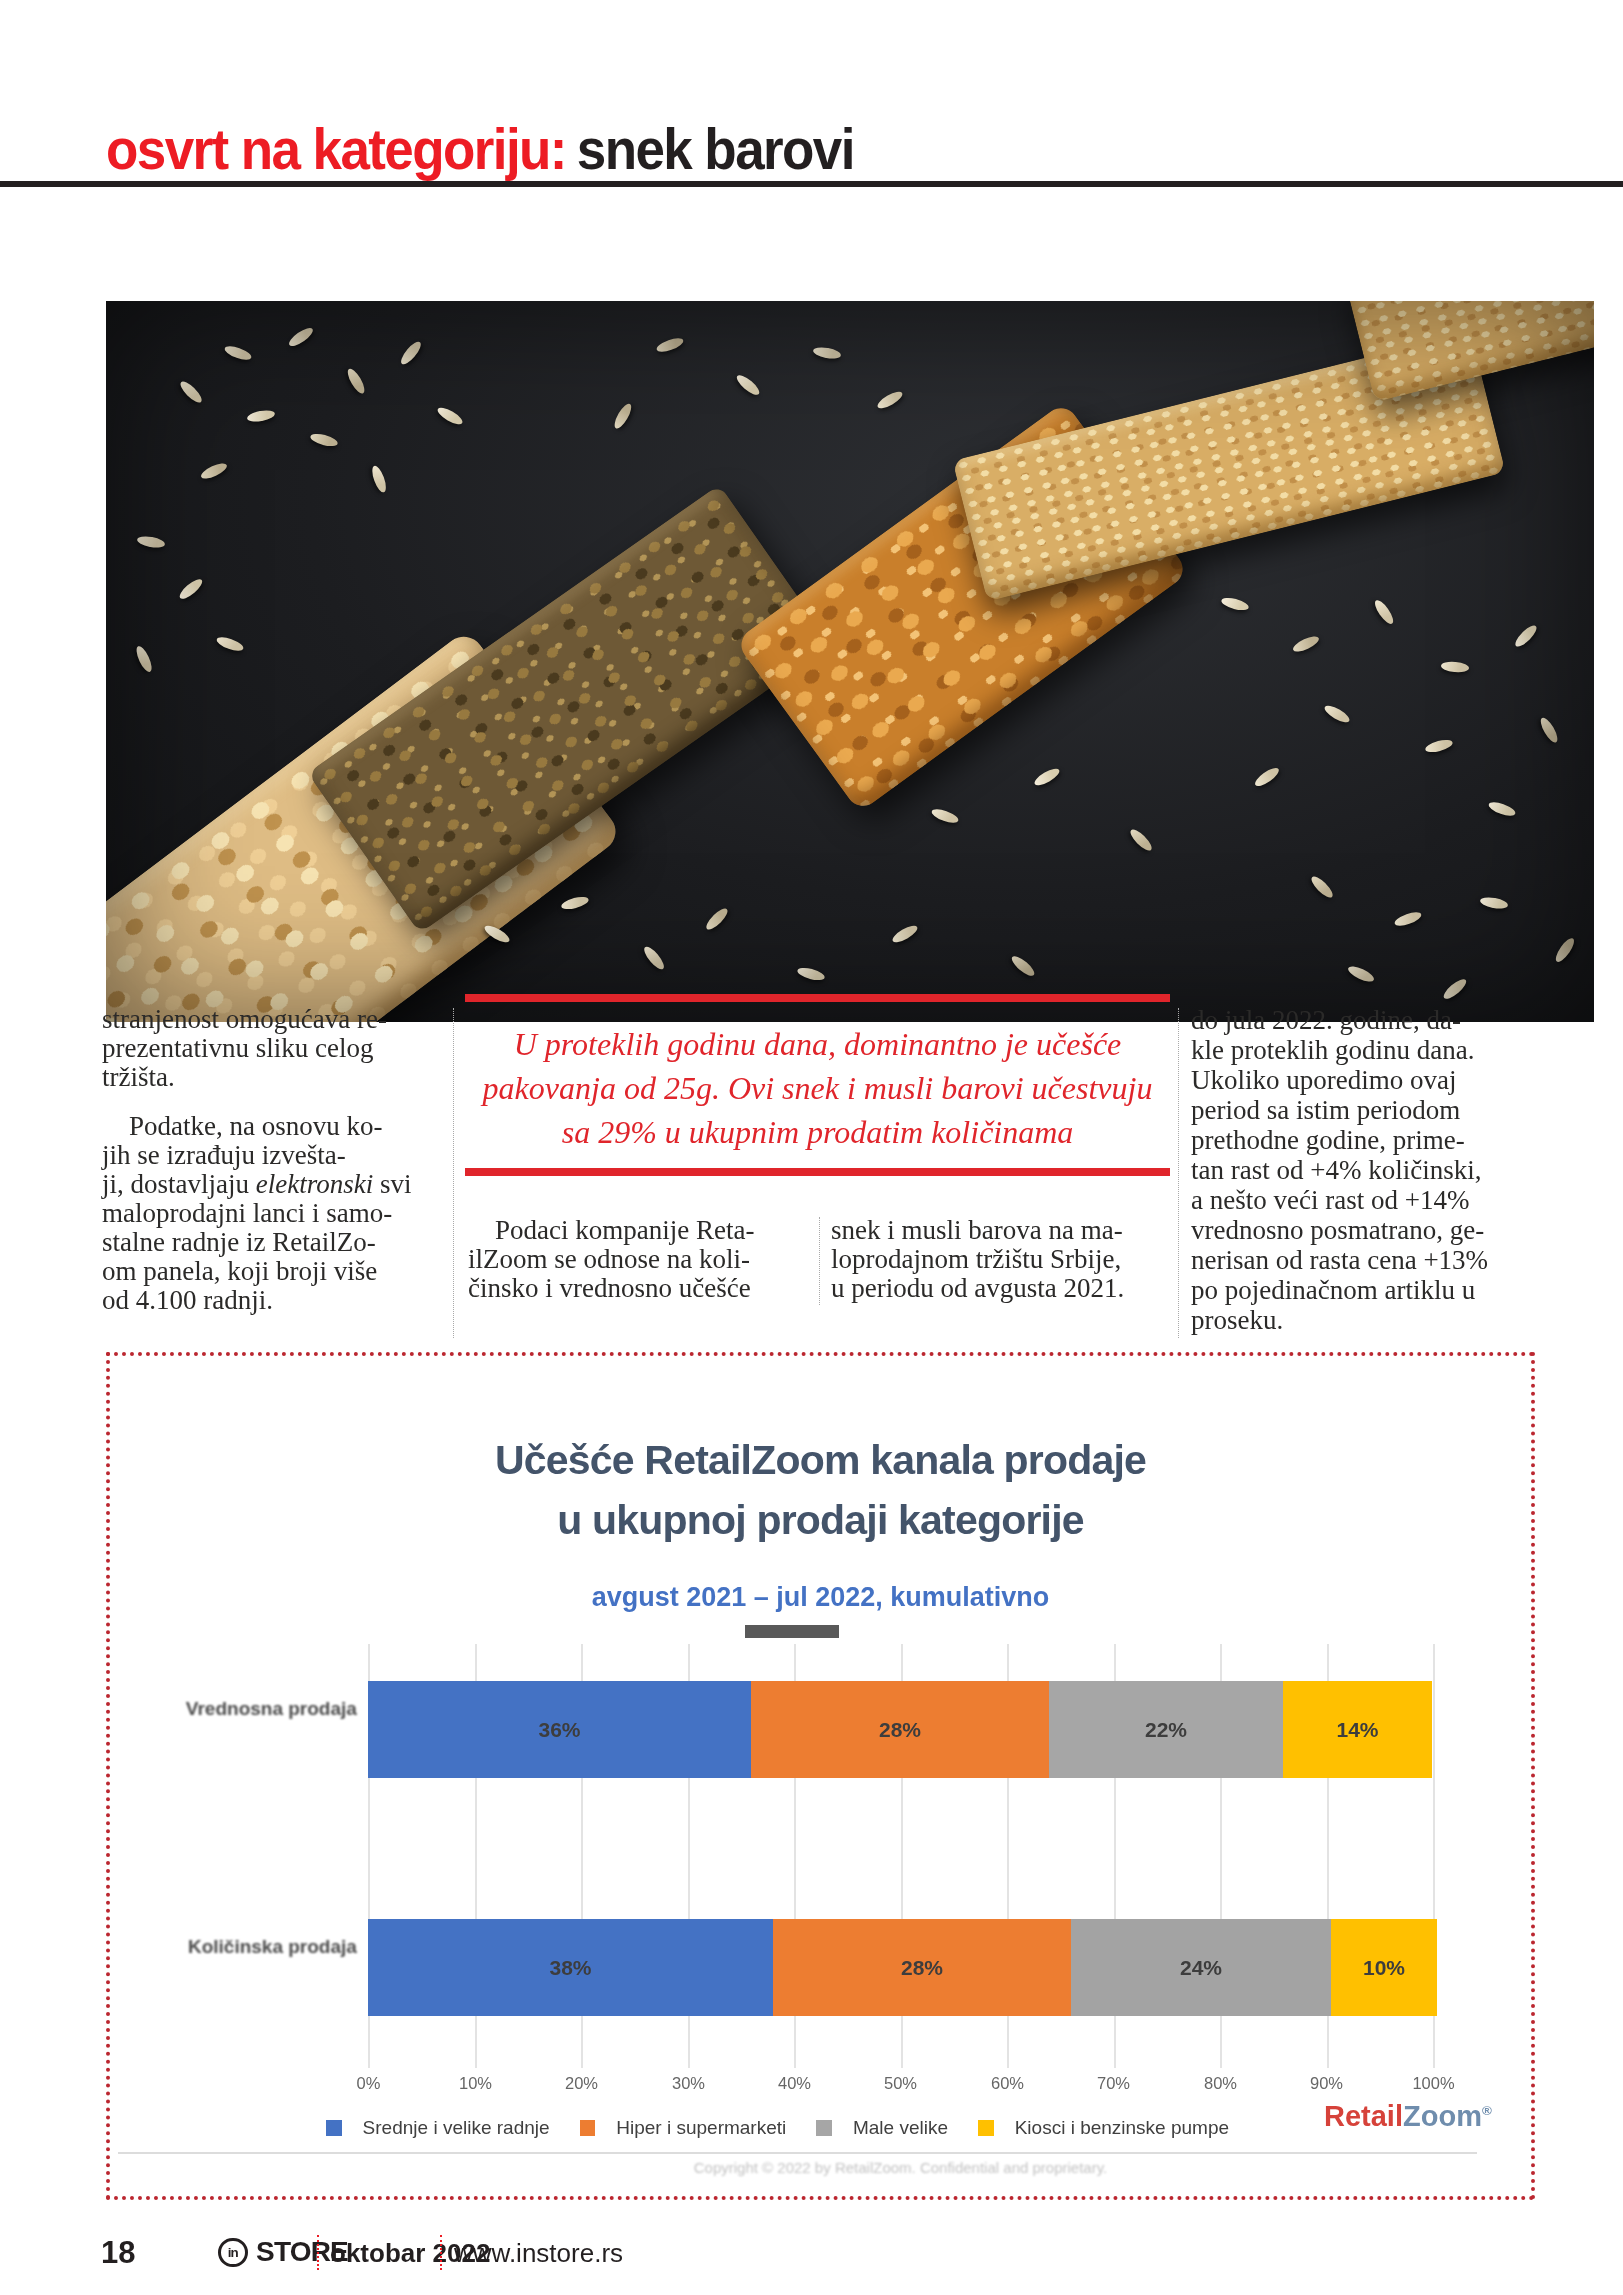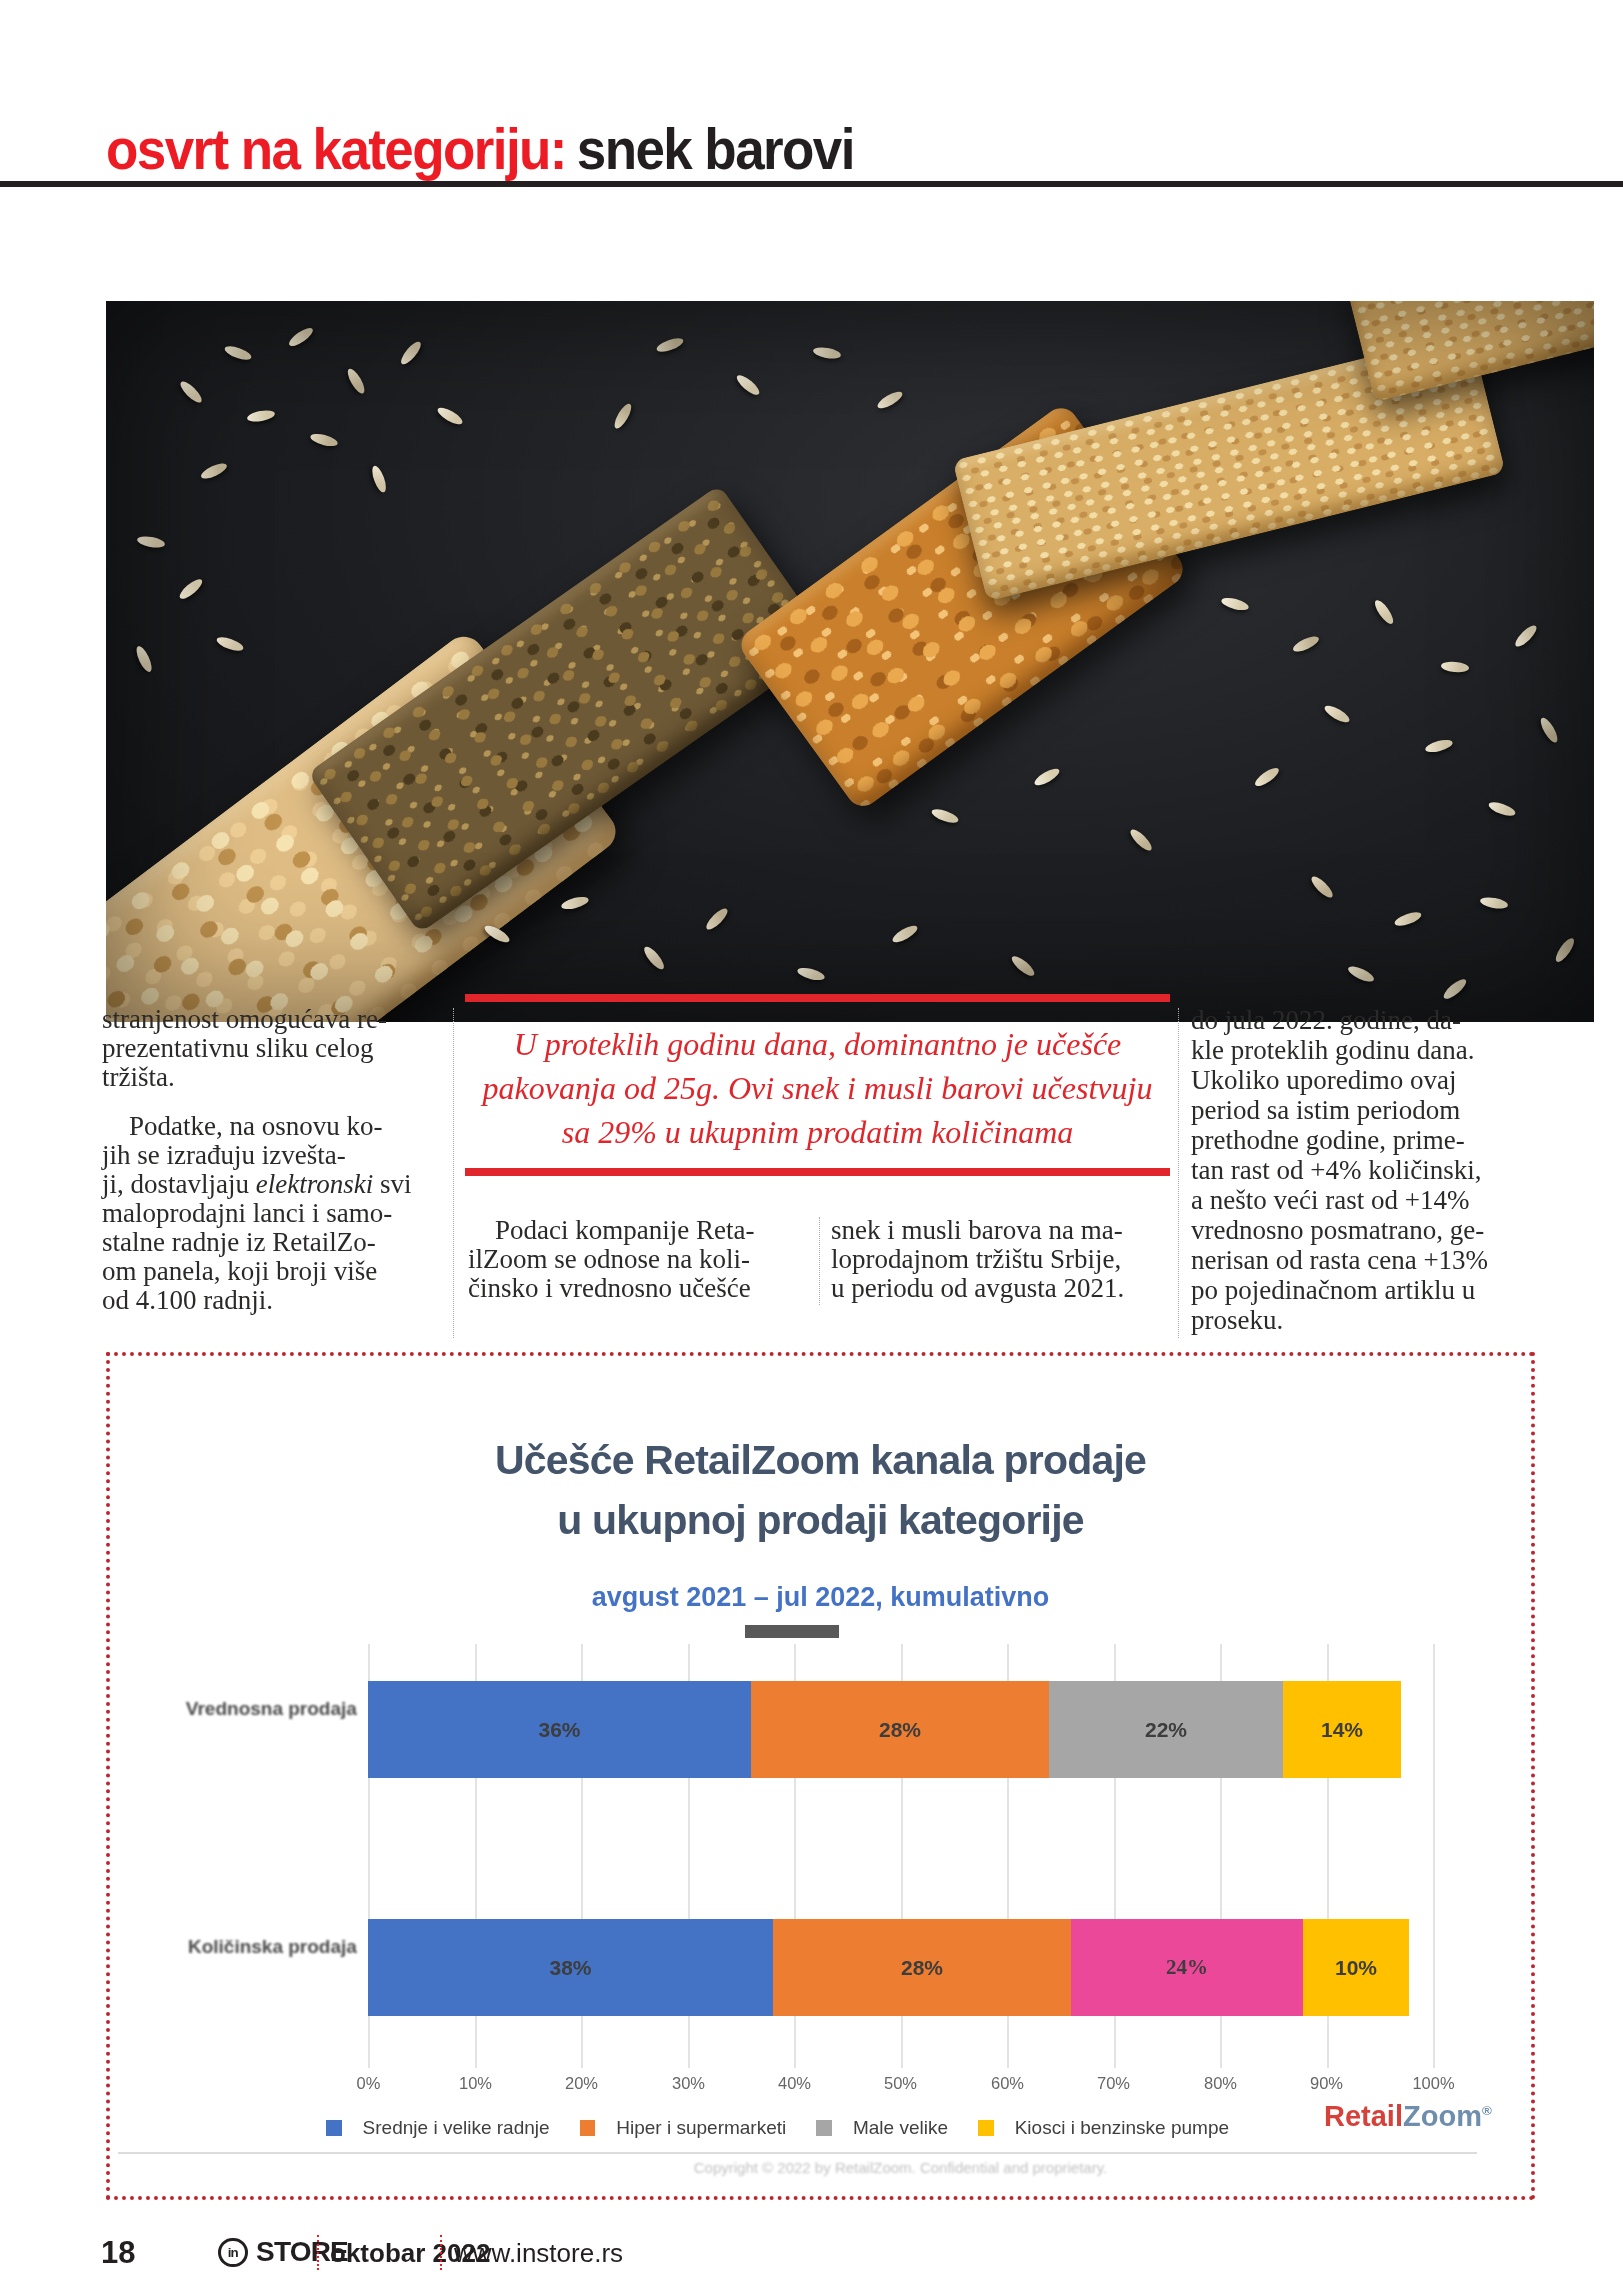--- a/index.html
+++ b/index.html
@@ -257,32 +257,32 @@
         <div class="bar-row" style="top: 305px;">
           <div class="seg" style="width: 383px; background: rgb(68, 114, 196);">
             <span class="seg-label">36%</span>
           </div>
           <div class="seg" style="width: 298px; background: rgb(237, 125, 49);">
             <span class="seg-label">28%</span>
           </div>
           <div class="seg" style="width: 234px; background: rgb(166, 166, 166);">
             <span class="seg-label">22%</span>
           </div>
-          <div class="seg" style="width: 118px; background: rgb(255, 192, 0);">
+          <div class="seg" style="width: 149px; background: rgb(255, 192, 0);">
             <span class="seg-label">14%</span>
           </div>
         </div>
         <div class="bar-row" style="top: 543px;">
           <div class="seg" style="width: 405px; background: rgb(68, 114, 196);">
             <span class="seg-label">38%</span>
           </div>
           <div class="seg" style="width: 298px; background: rgb(237, 125, 49);">
             <span class="seg-label">28%</span>
           </div>
-          <div class="seg" style="width: 232px; background: #ec4899; font-family: Liberation Serif, serif;">
+          <div class="seg" style="width: 260px; background: #a3a3a3;">
             <span class="seg-label">24%</span>
           </div>
           <div class="seg" style="width: 106px; background: rgb(255, 192, 0);">
             <span class="seg-label">10%</span>
           </div>
         </div>
       </div>
     <div id="ticks">
         <span class="tick" style="left: 223px;">0%</span>
         <span class="tick" style="left: 330px;">10%</span>

